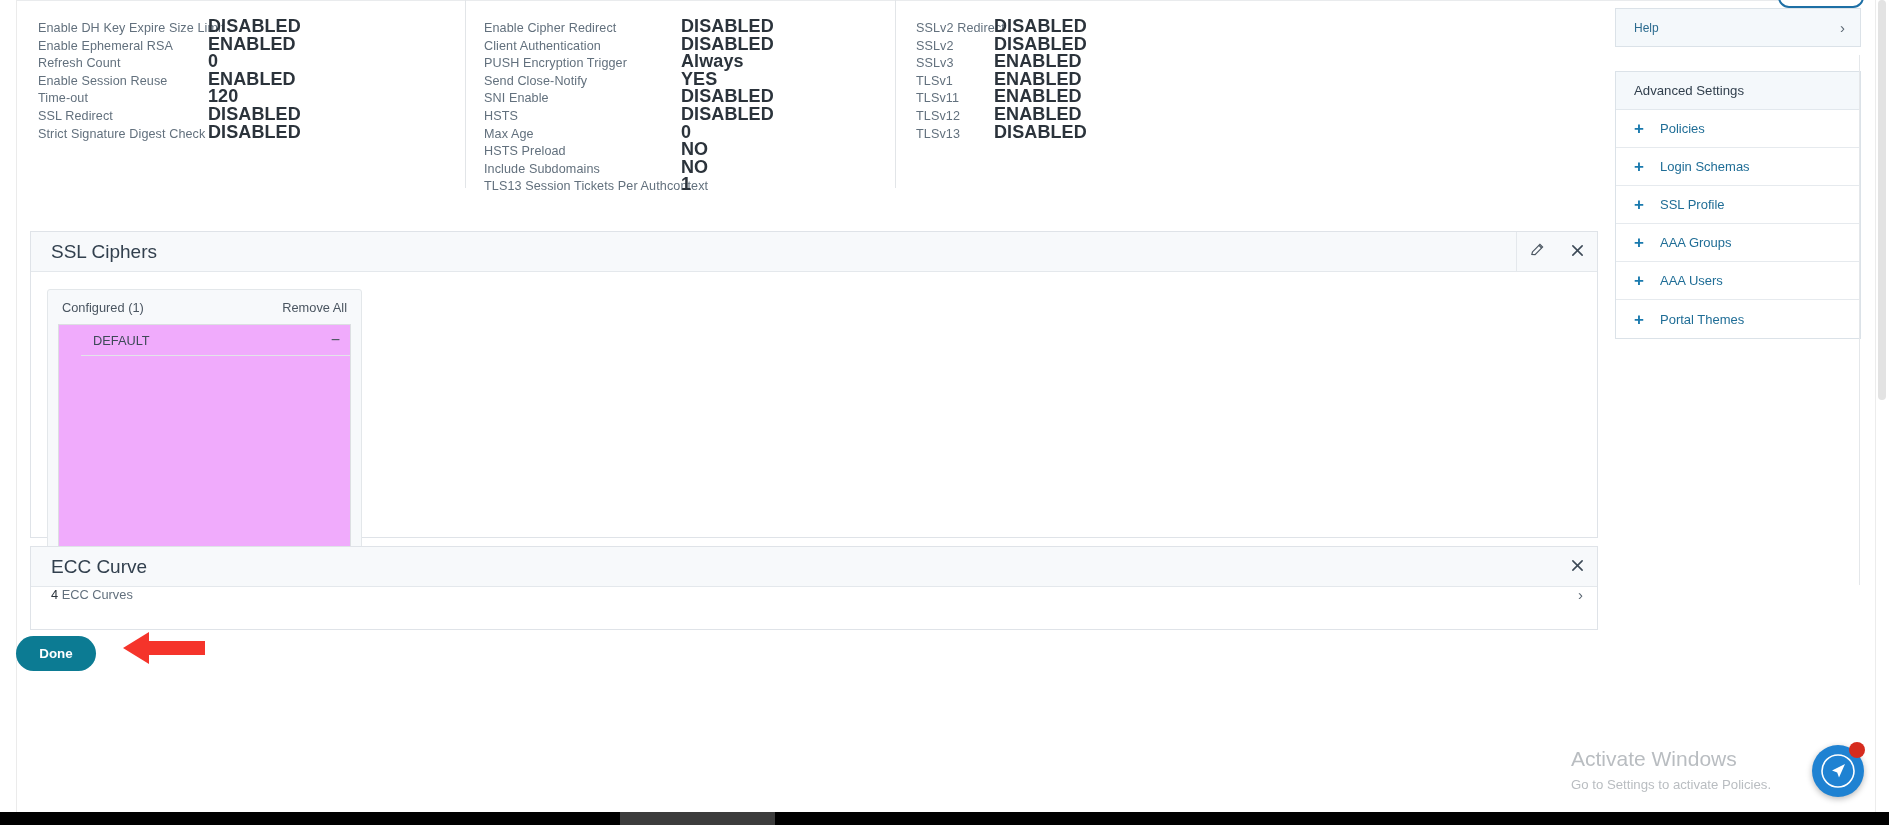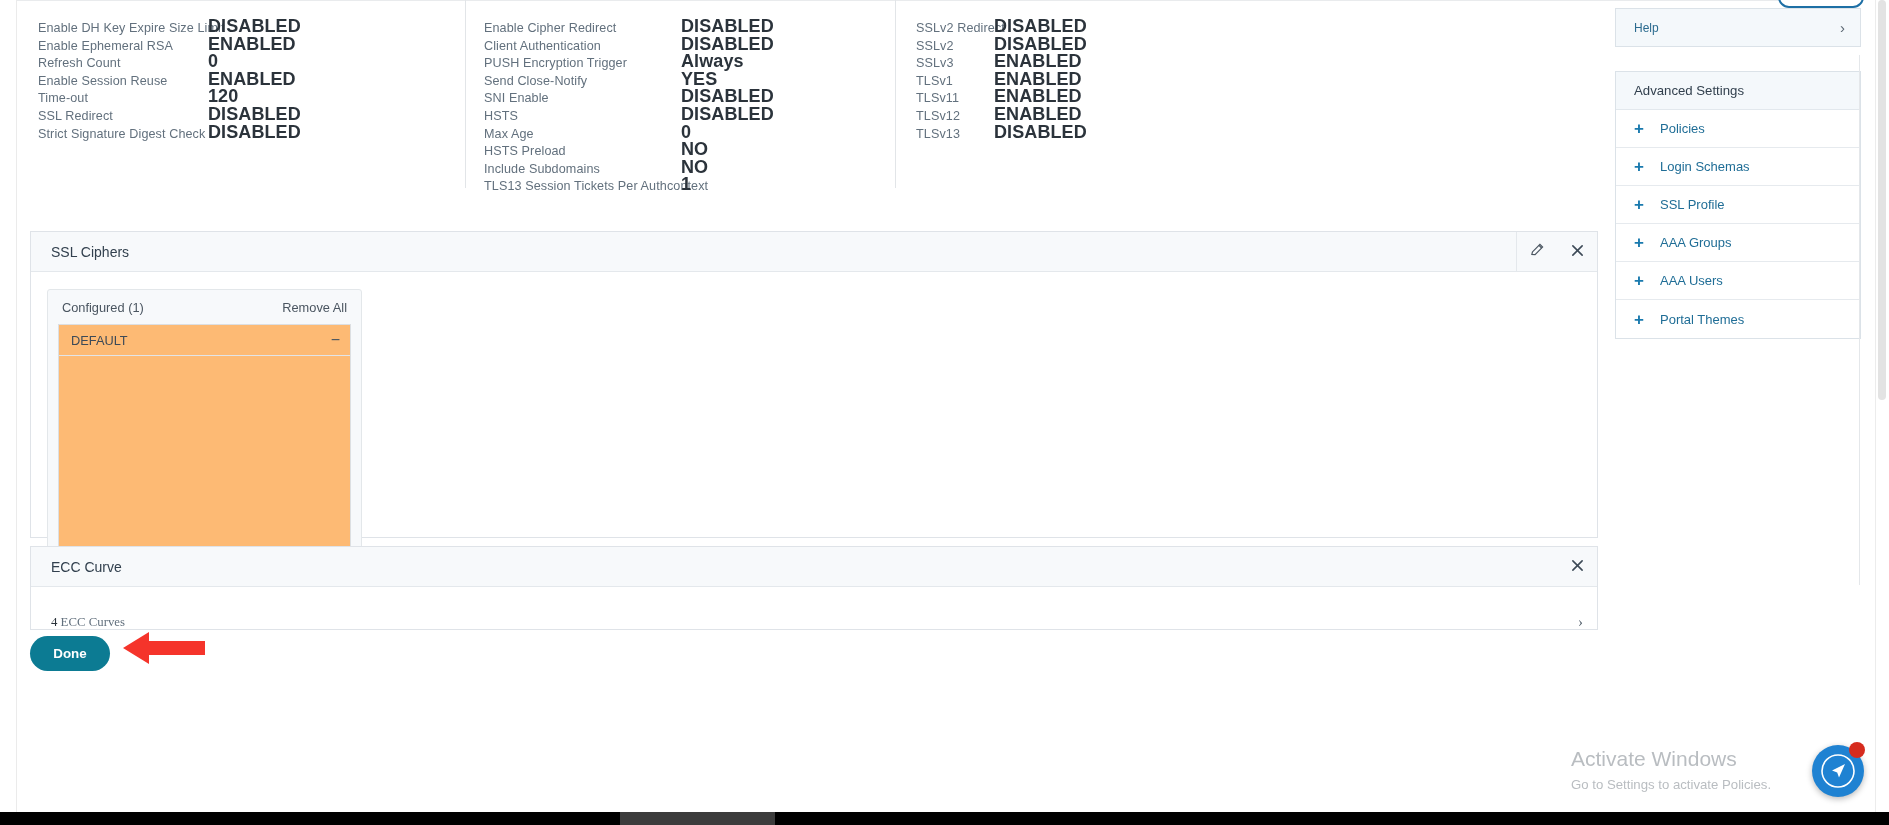--- a/index.html
+++ b/index.html
@@ -82,21 +82,21 @@
   }
   .panel-head {
     height: 40px;
     background: #f7f9fb;
     border-bottom: 1px solid #e4e8ec;
     display: flex;
     align-items: center;
     box-sizing: border-box;
   }
   .panel-title {
-    font-size: 14px;
+    font-size: 19px;
     color: #32404e;
     padding-left: 20px;
     flex: 1;
   }
   .head-action {
     width: 40px;
     height: 39px;
     display: flex;
     align-items: center;
     justify-content: center;
@@ -127,23 +127,24 @@
     padding: 2px 4px 9px 4px;
   }
   .cfg-label { font-size: 12.8px; color: #4a5560; }
   .remove-all {
     font-size: 12.8px;
     color: #4a5560;
     cursor: pointer;
   }
   .cipher-list {
     border: 1px solid #dcdfe2;
-    background: #fdba74;
+    background: #f0abfc;
     height: 233px;
     box-sizing: border-box;
+    padding-left: 22px;
   }
   .cipher-item {
     height: 30px;
     display: flex;
     align-items: center;
     justify-content: space-between;
     padding: 0 10px 0 12px;
     border-bottom: 1px solid #e2e5e8;
     font-size: 12.8px;
     color: #3d4a57;
@@ -158,36 +159,35 @@
   
   #ecc-curve-panel {
     left: 30px;
     top: 546px;
     width: 1568px;
     height: 84px;
   }
   .ecc-row {
     height: 43px;
     display: flex;
-    align-items: flex-end;
+    align-items: flex-start;
     padding: 0 14px 0 20px;
     box-sizing: border-box;
-    font-family: Liberation Serif, serif;
   }
   .ecc-count-text {
     font-size: 12.8px;
     color: #62707d;
     flex: 1;
   }
   .ecc-count-text b { color: #2b333b; font-weight: normal; }
 
   
   #done-button {
     position: absolute;
-    left: 30px;
+    left: 16px;
     top: 636px;
     width: 80px;
     height: 35px;
     border-radius: 18px;
     background: #0c7b93;
     color: #ffffff;
     border: none;
     font-size: 13.4px;
     font-family: "Liberation Sans", sans-serif;
     font-weight: bold;

